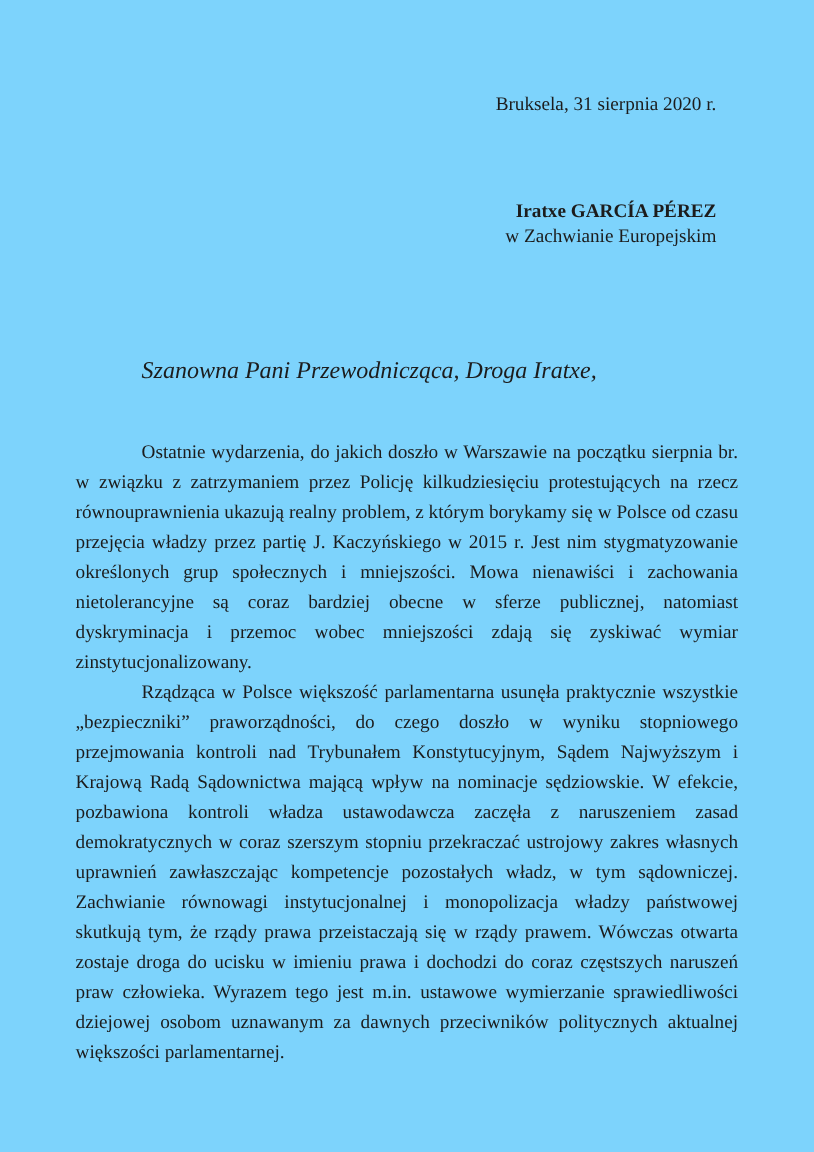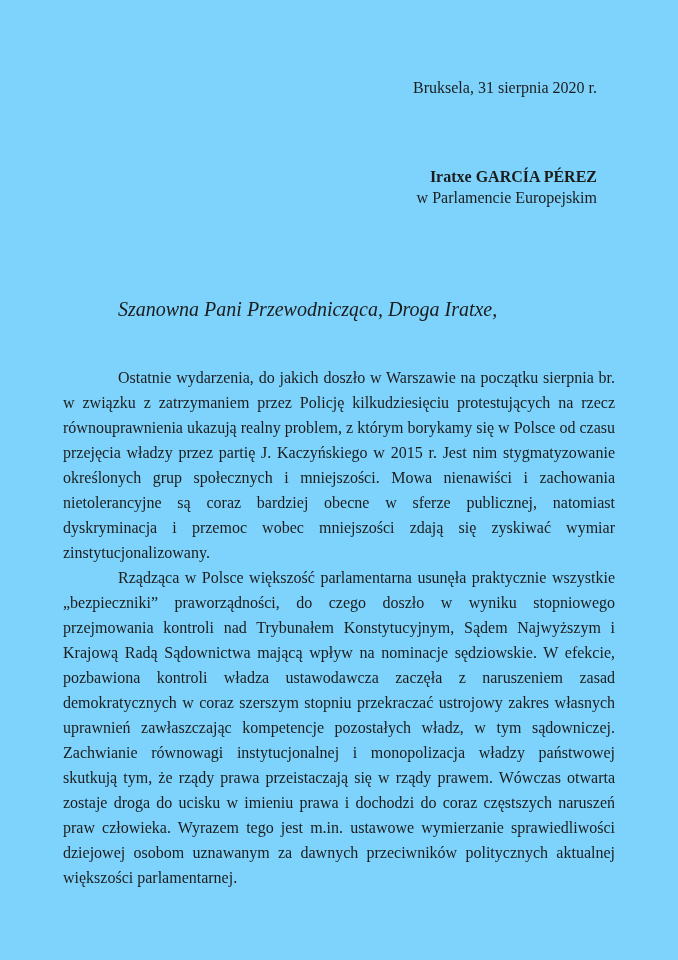--- a/index.html
+++ b/index.html
@@ -60,21 +60,21 @@
 </style>
 </head>
 <body>
 
 <div class="page">
 
   <div class="date-line">Bruksela, 31 sierpnia 2020 r.</div>
 
   <div class="recipient-block">
     <div class="recipient-name">Iratxe GARCÍA PÉREZ</div>
-    <div class="recipient-organization">w Parlamencie Europejskim</div>
+    <div class="recipient-organization">w Zachwianie Europejskim</div>
   </div>
 
   <div class="salutation">Szanowna Pani Przewodnicząca, Droga Iratxe,</div>
 
   <div class="body-text">
     <p>Ostatnie wydarzenia, do jakich doszło w Warszawie na początku sierpnia br. w związku z zatrzymaniem przez Policję kilkudziesięciu protestujących na rzecz równouprawnienia ukazują realny problem, z którym borykamy się w Polsce od czasu przejęcia władzy przez partię J. Kaczyńskiego w 2015 r. Jest nim stygmatyzowanie określonych grup społecznych i mniejszości. Mowa nienawiści i zachowania nietolerancyjne są coraz bardziej obecne w sferze publicznej, natomiast dyskryminacja i przemoc wobec mniejszości zdają się zyskiwać wymiar zinstytucjonalizowany.</p>
     <p>Rządząca w Polsce większość parlamentarna usunęła praktycznie wszystkie „bezpieczniki” praworządności, do czego doszło w wyniku stopniowego przejmowania kontroli nad Trybunałem Konstytucyjnym, Sądem Najwyższym i Krajową Radą Sądownictwa mającą wpływ na nominacje sędziowskie. W efekcie, pozbawiona kontroli władza ustawodawcza zaczęła z naruszeniem zasad demokratycznych w coraz szerszym stopniu przekraczać ustrojowy zakres własnych uprawnień zawłaszczając kompetencje pozostałych władz, w tym sądowniczej. Zachwianie równowagi instytucjonalnej i monopolizacja władzy państwowej skutkują tym, że rządy prawa przeistaczają się w rządy prawem. Wówczas otwarta zostaje droga do ucisku w imieniu prawa i dochodzi do coraz częstszych naruszeń praw człowieka. Wyrazem tego jest m.in. ustawowe wymierzanie sprawiedliwości dziejowej osobom uznawanym za dawnych przeciwników politycznych aktualnej większości parlamentarnej.</p>
   </div>
 
 </div>

